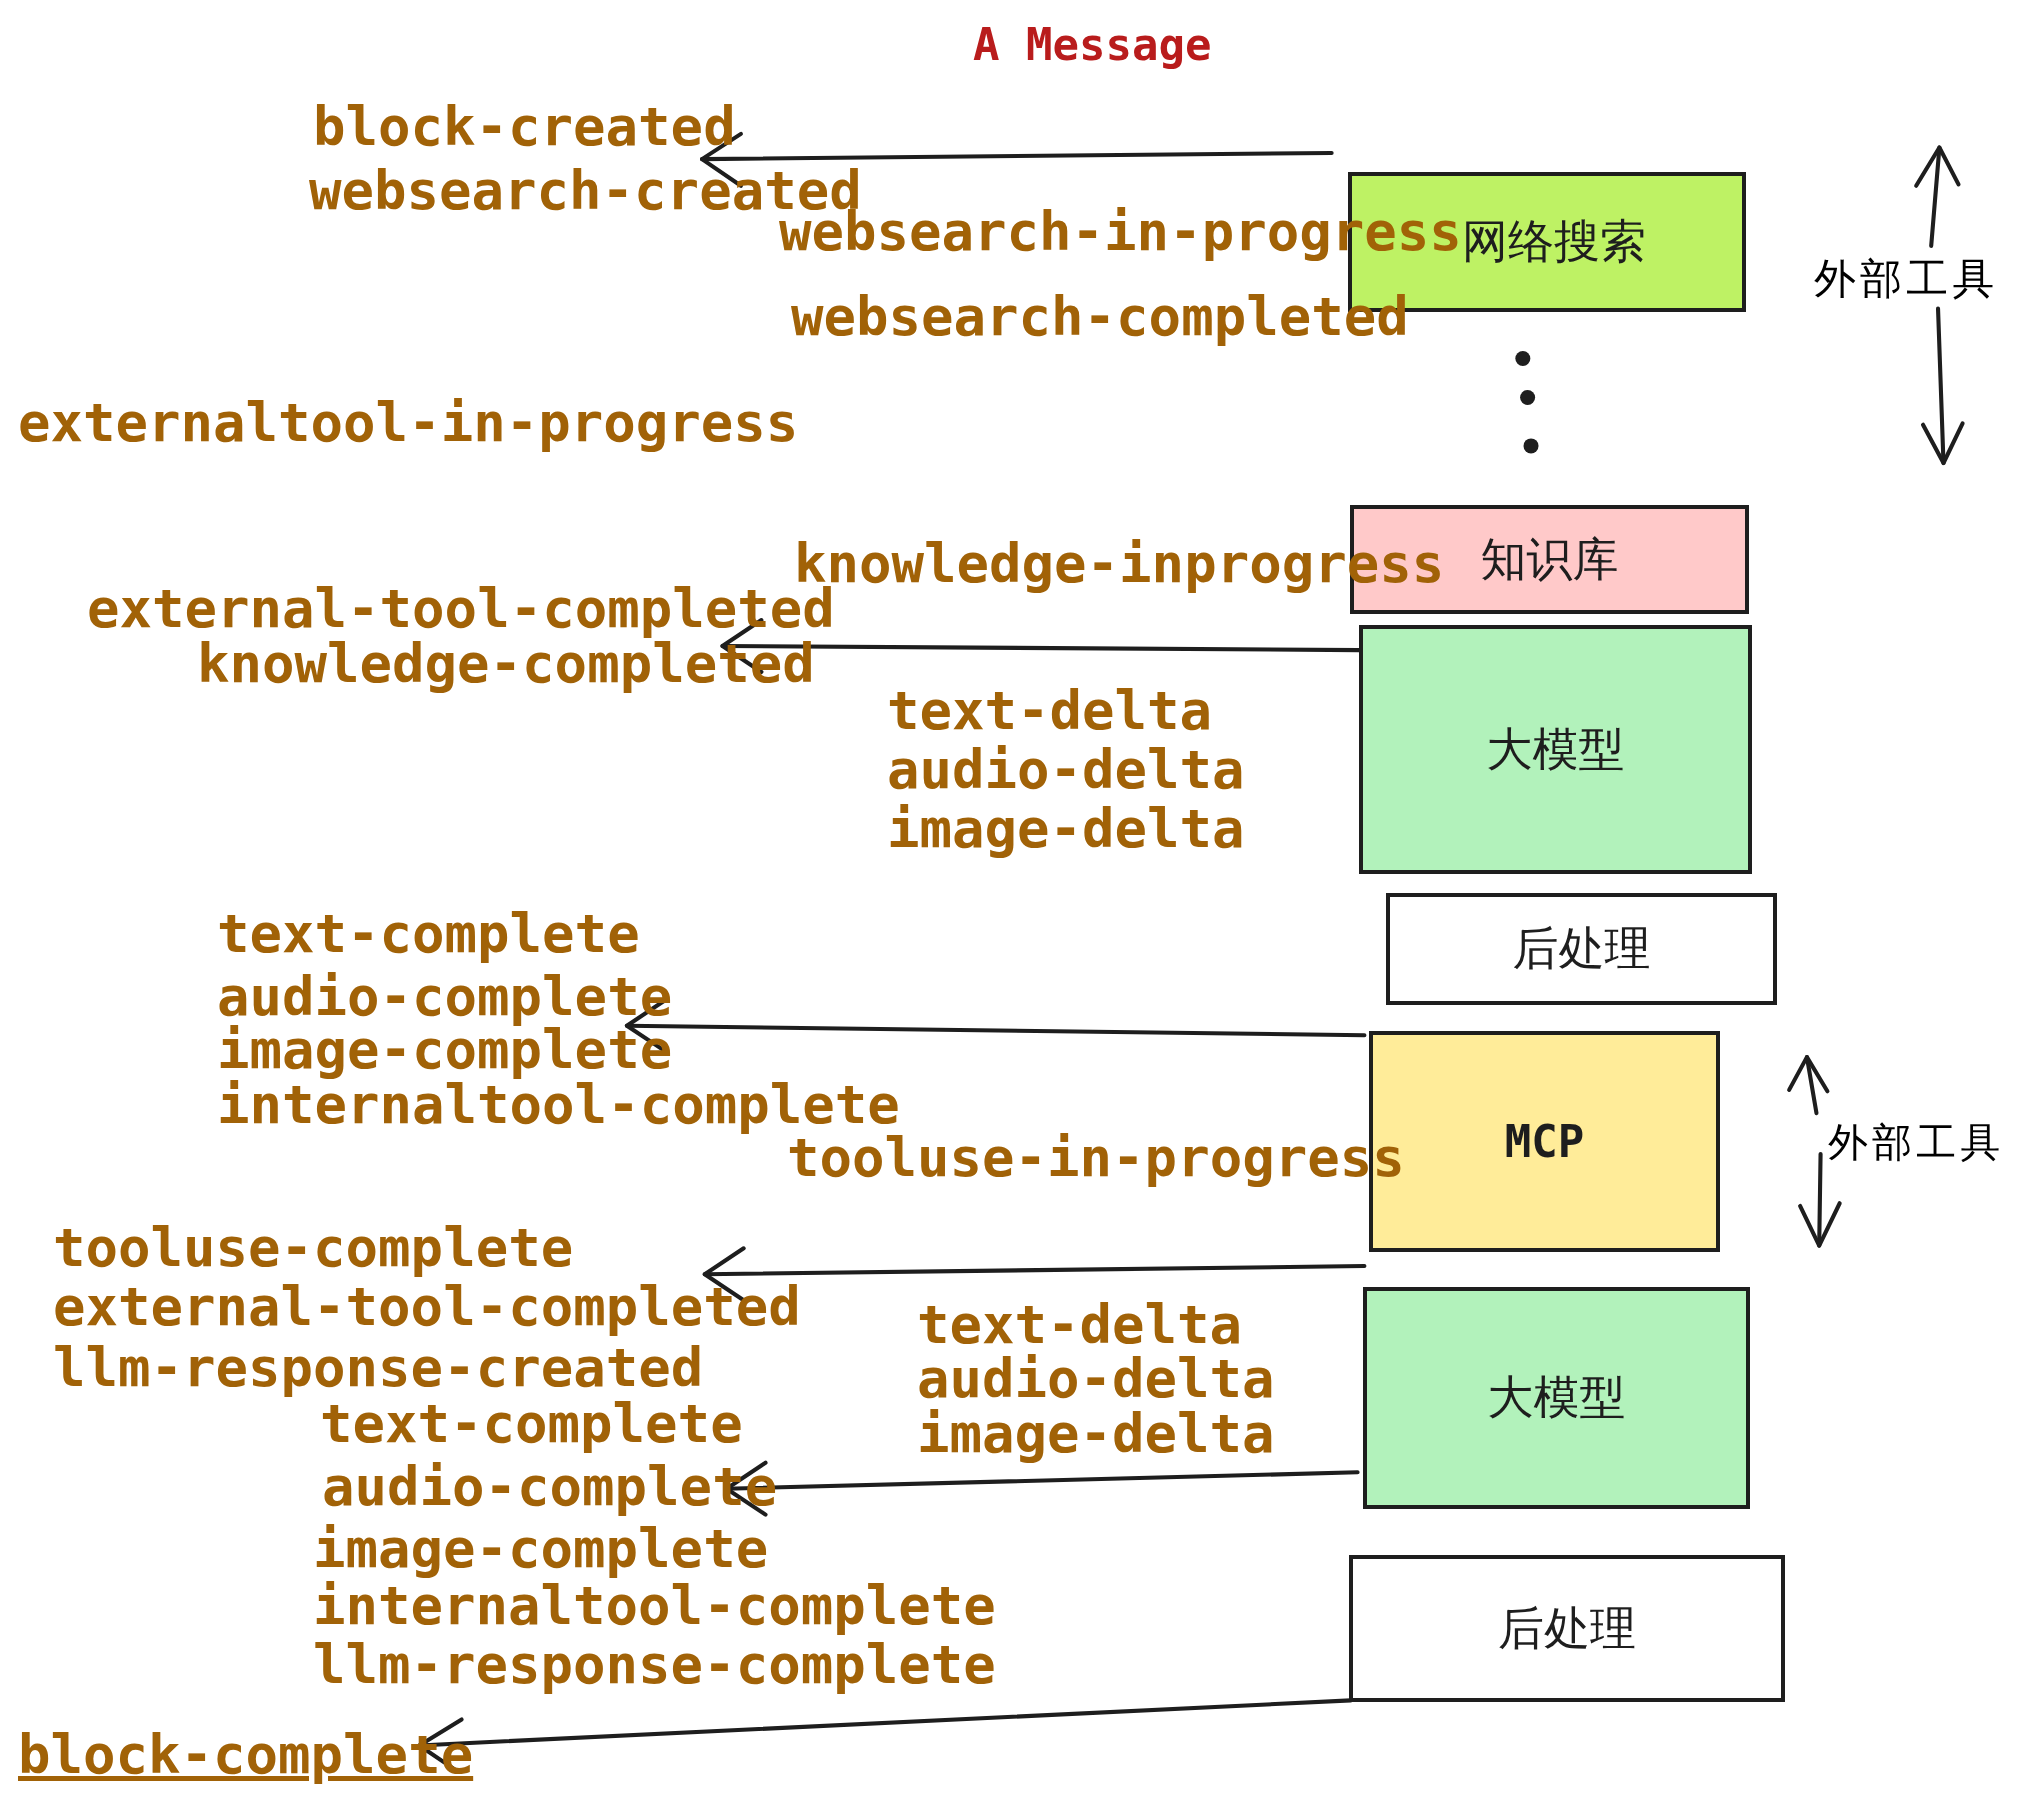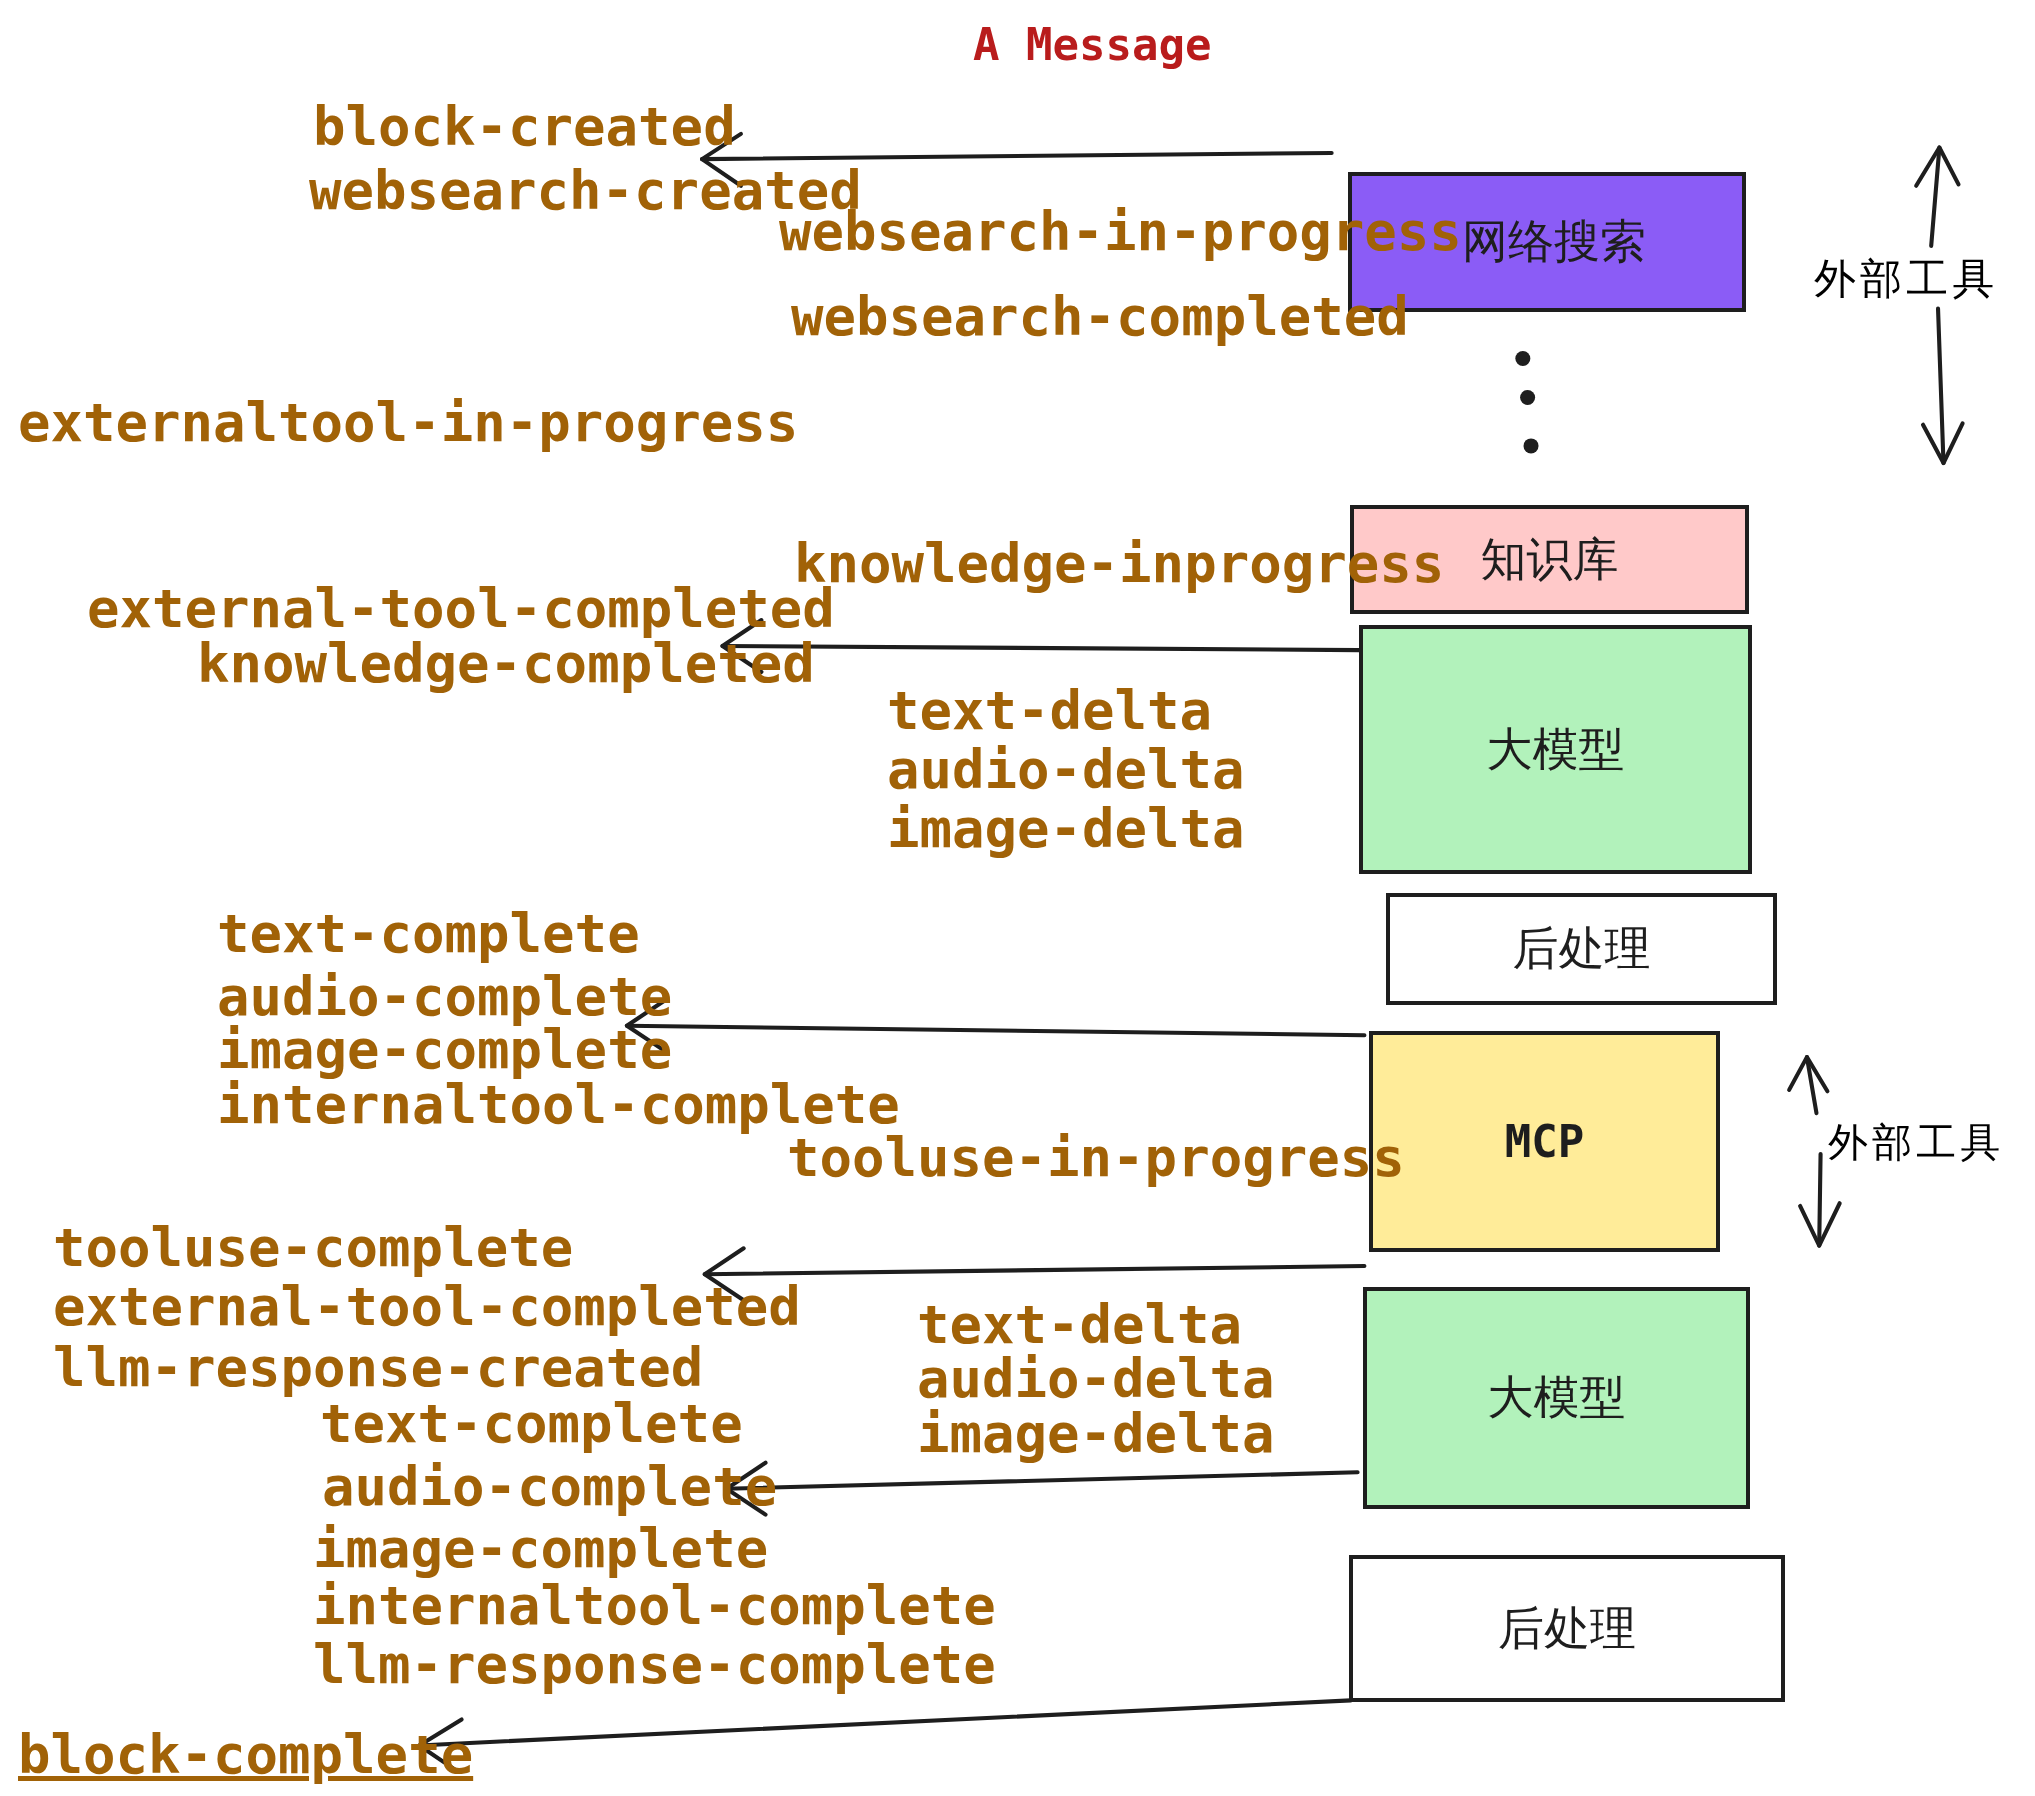--- a/index.html
+++ b/index.html
@@ -116,21 +116,21 @@
 
     <g fill="#1e1e1e" stroke="none">
       <circle cx="2230" cy="525" r="11"></circle>
       <circle cx="2237" cy="582" r="11"></circle>
       <circle cx="2242" cy="653" r="11"></circle>
     </g>
   </svg>
 
   <div class="title" style="left:973px;top:19px;">A Message</div>
 
-  <div class="node" style="left: 1348px; top: 172px; width: 398px; height: 140px; background-color: #8b5cf6; padding-left: 14px;">
+  <div class="node" style="left: 1348px; top: 172px; width: 398px; height: 140px; background-color: #bef264; padding-left: 14px;">
     <span class="label">网络搜索</span>
   </div>
 
   <div class="node" style="left: 1350px; top: 505px; width: 399px; height: 109px; background-color: rgb(255, 201, 201); text-align: right;">
     <span class="label">知识库</span>
   </div>
 
   <div class="node" style="left: 1359px; top: 625px; width: 393px; height: 249px; background-color: rgb(178, 242, 187);">
     <span class="label">大模型</span>
   </div>

